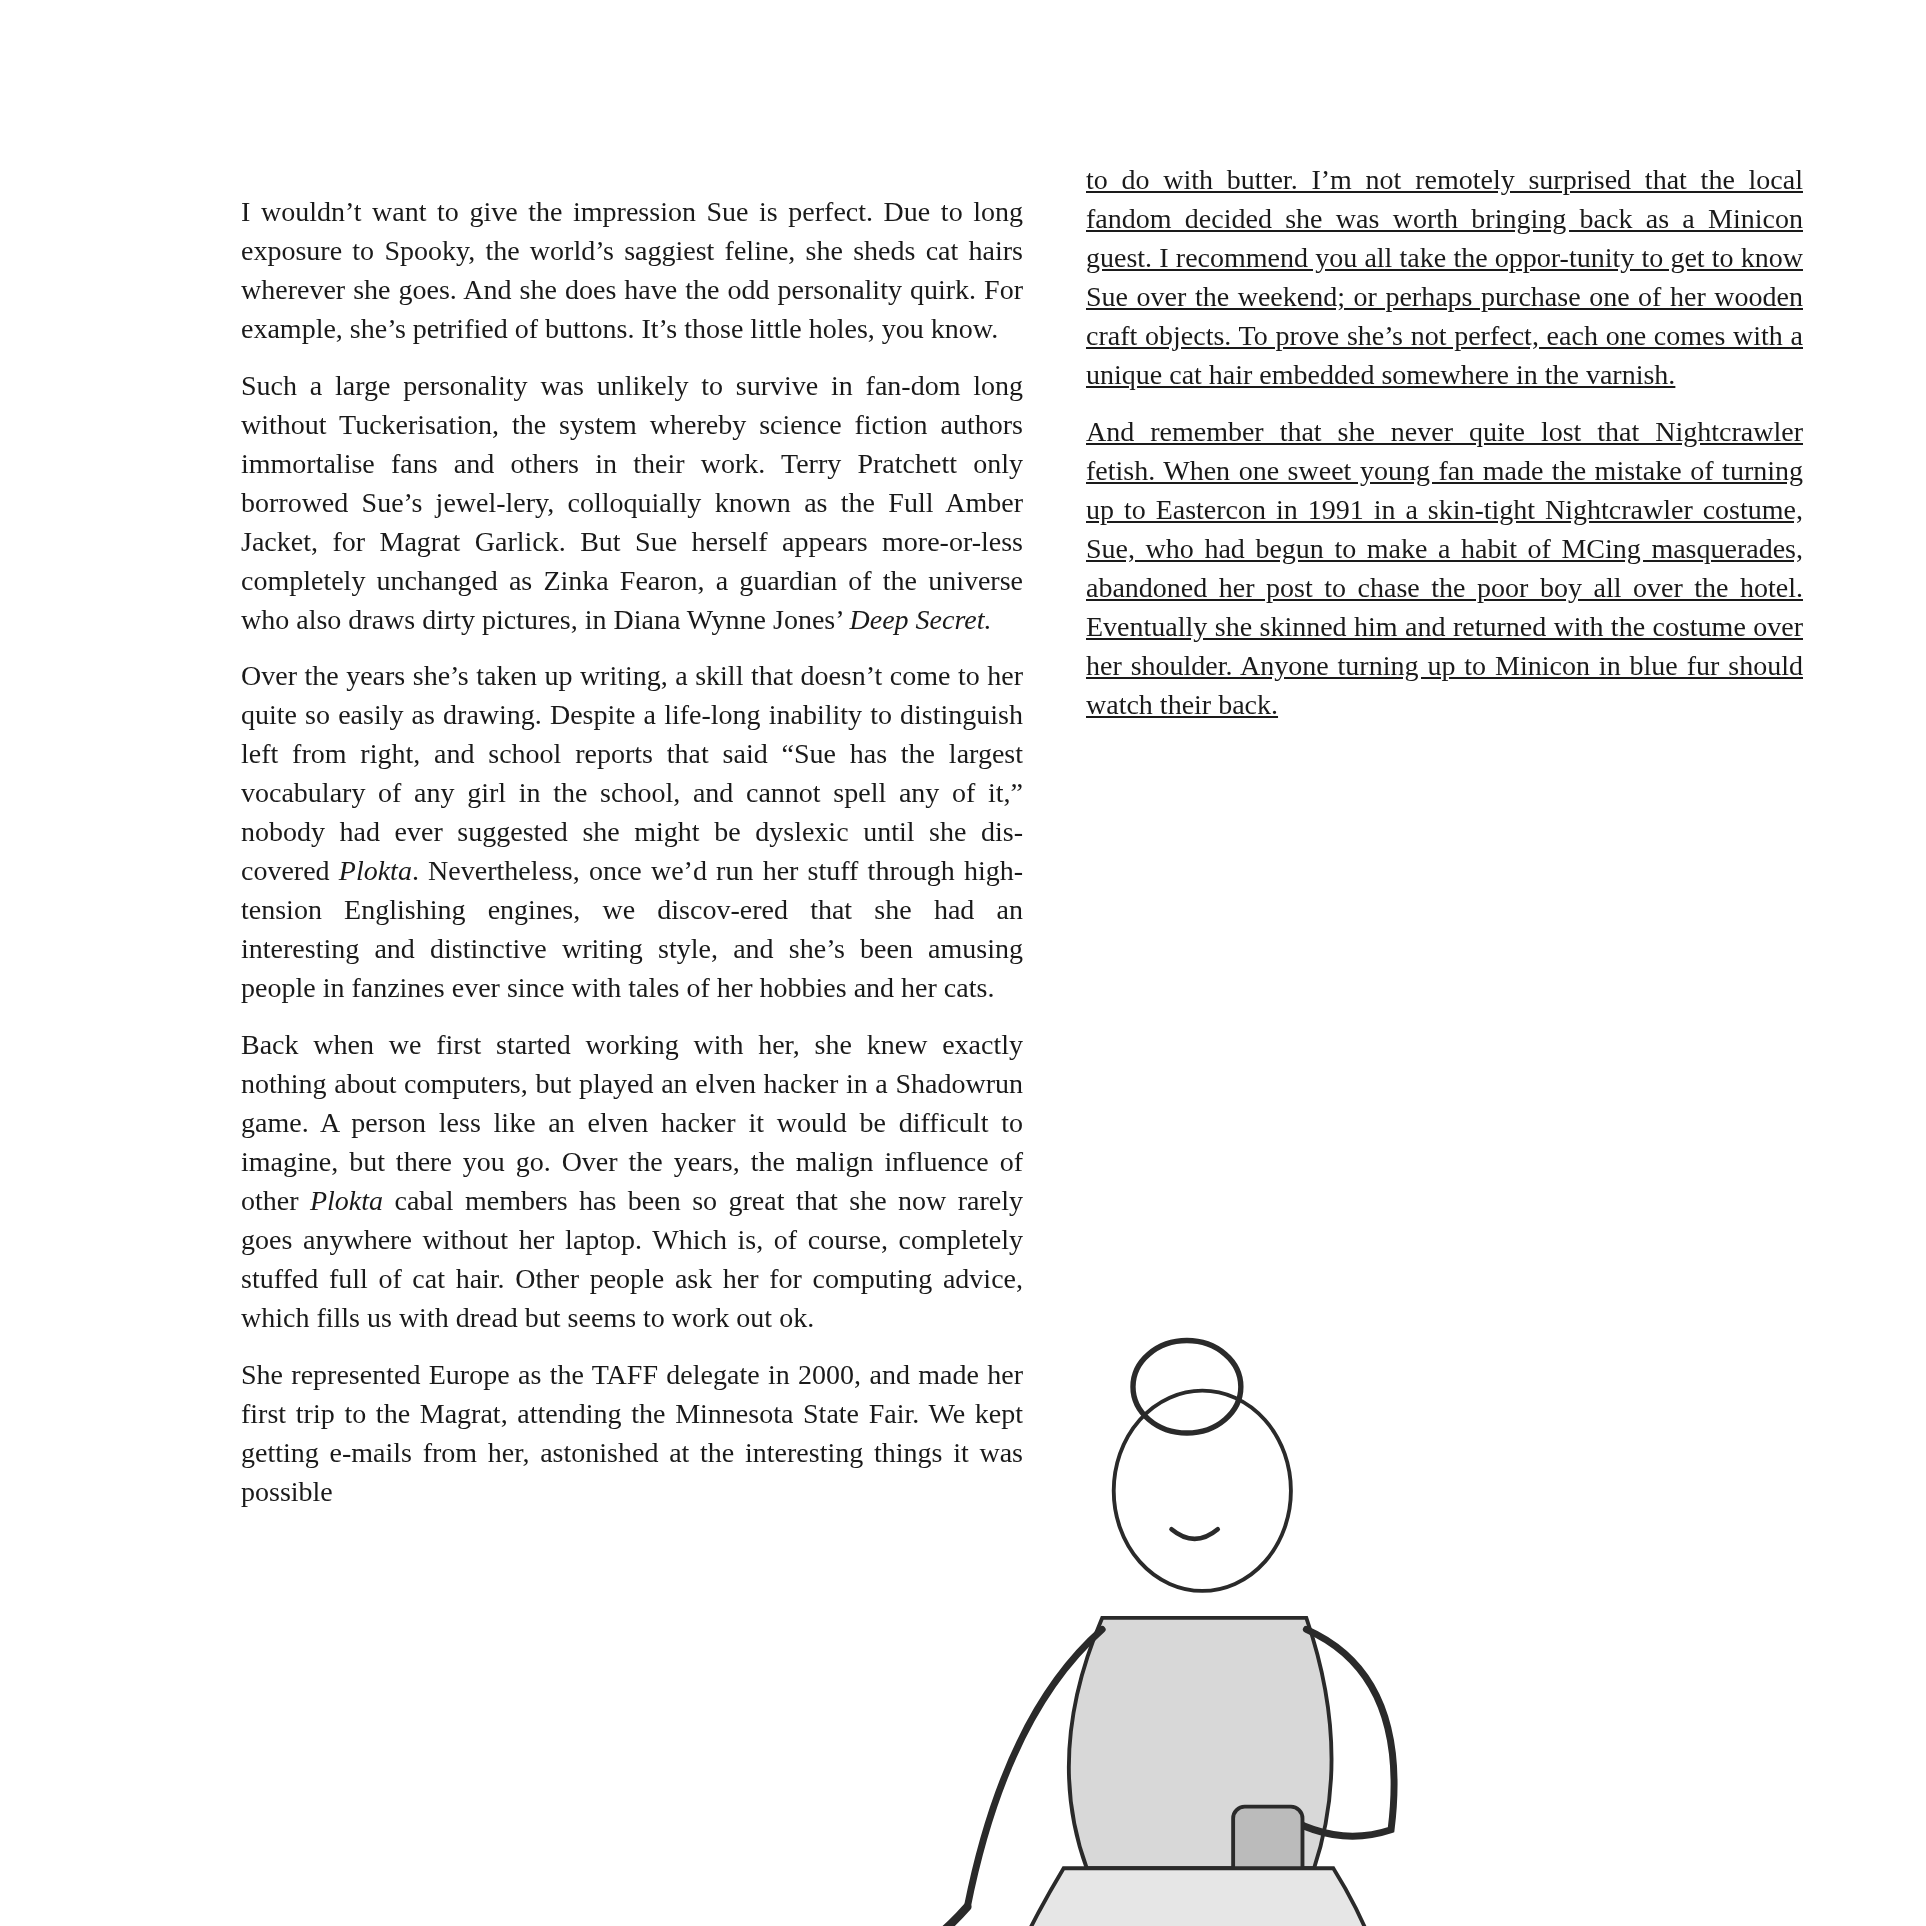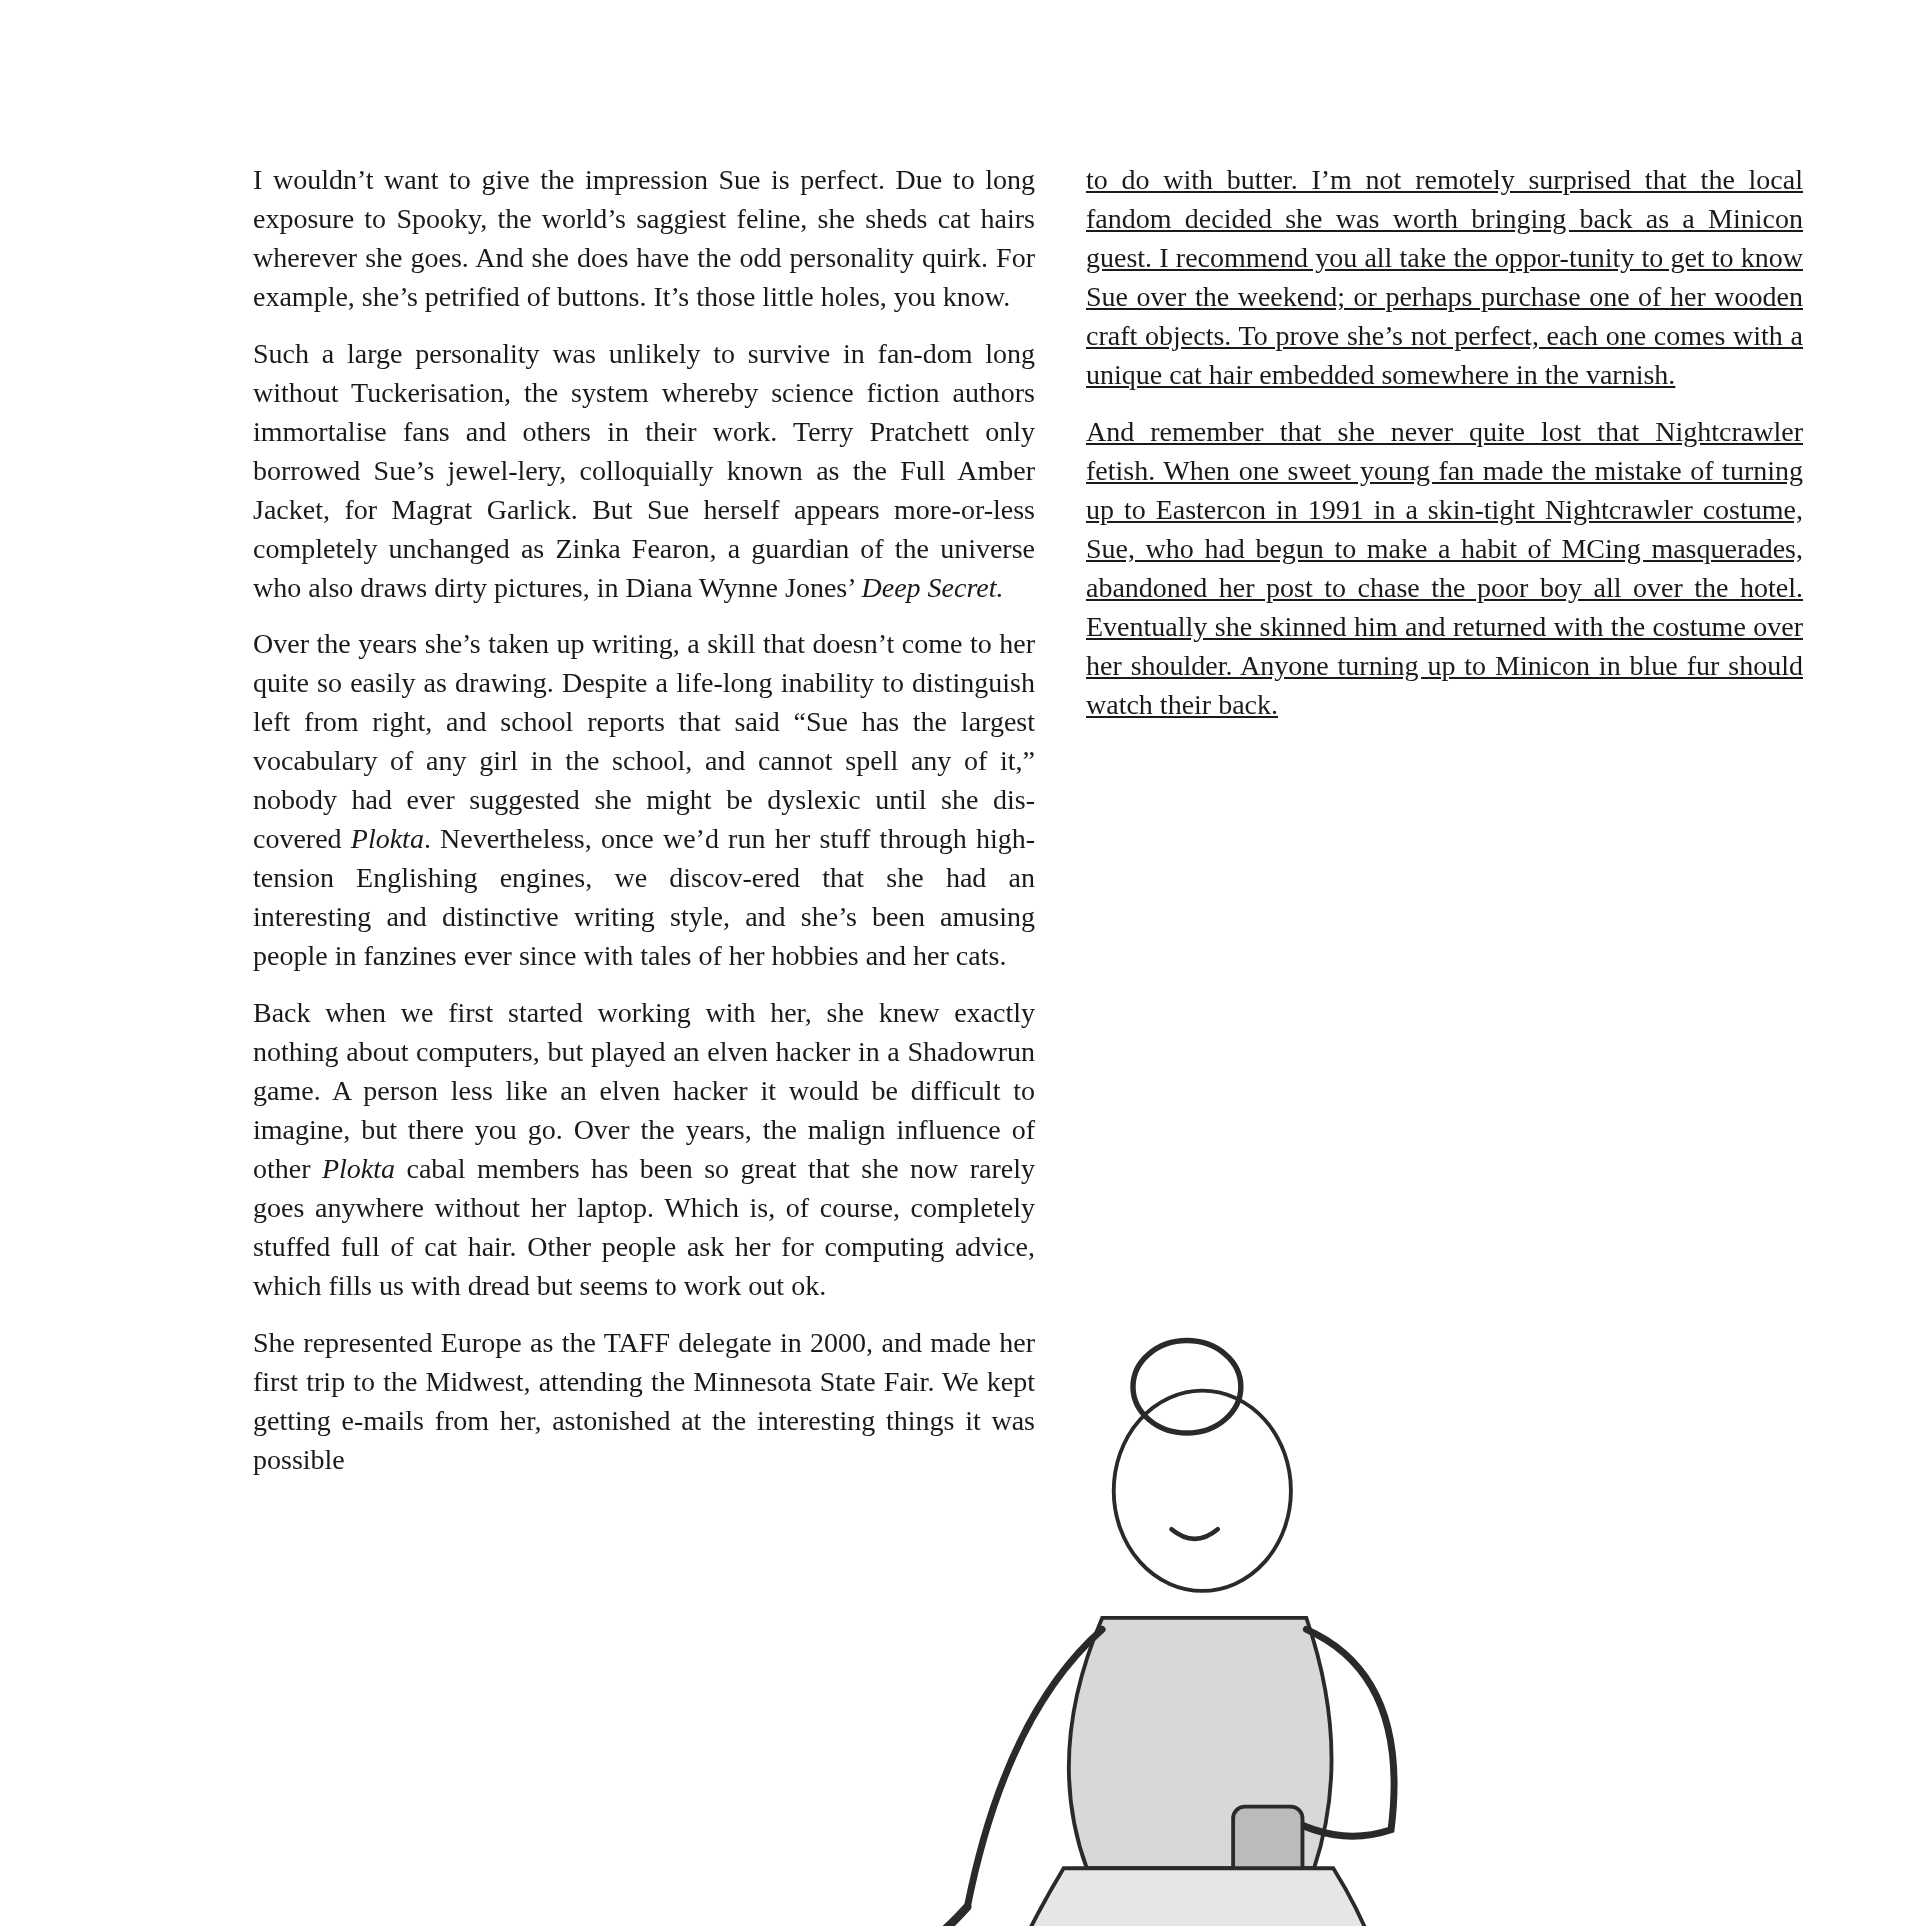--- a/index.html
+++ b/index.html
@@ -5,39 +5,39 @@
   html, body { margin: 0; padding: 0; background: #ffffff; }
   body {
     width: 1965px; height: 2543px; position: relative; overflow: hidden;
     font-family: "Liberation Serif", "DejaVu Serif", serif; color: #1a1a1a;
   }
   .col {
     position: absolute; top: 160px; width: 782px;
     font-size: 28px; line-height: 39px; text-align: justify;
     hyphens: manual;
   }
-  .col-left { left: 253px; }
+  .col-left { left: 241px; margin-top: 32px; }
   .col-right { left: 1086px; width: 717px; text-decoration: underline; }
   .col p { margin: 0 0 17.7px 0; }
   .col em { }
   .illustration {
     position: absolute; left: 216px; top: 1329px; width: 1599px; height: 963px;
   }
   .illustration svg { width: 100%; height: 100%; }
   .sig { font-family: "DejaVu Sans", sans-serif; font-style: italic; fill: #333; }
 </style>
 </head>
 <body>
 
 <div class="col col-left" id="leftcol">
     <p><span>I wouldn’t want to give the impression Sue is perfect. Due to long exposure to Spooky, the world’s saggiest feline, she sheds cat hairs wherever she goes. And she does have the odd personality quirk. For example, she’s petrified of buttons. It’s those little holes, you know.</span></p>
     <p><span>Such a large personality was unlikely to survive in fan-dom long without Tuckerisation, the system whereby science fiction authors immortalise fans and others in their work. Terry Pratchett only borrowed Sue’s jewel-lery, colloquially known as the Full Amber Jacket, for Magrat Garlick. But Sue herself appears more-or-less completely unchanged as Zinka Fearon, a guardian of the universe who also draws dirty pictures, in Diana Wynne Jones’ </span><em>Deep Secret.</em></p>
     <p><span>Over the years she’s taken up writing, a skill that doesn’t come to her quite so easily as drawing. Despite a life-long inability to distinguish left from right, and school reports that said “Sue has the largest vocabulary of any girl in the school, and cannot spell any of it,” nobody had ever suggested she might be dyslexic until she dis-covered </span><em>Plokta</em><span>. Nevertheless, once we’d run her stuff through high-tension Englishing engines, we discov-ered that she had an interesting and distinctive writing style, and she’s been amusing people in fanzines ever since with tales of her hobbies and her cats.</span></p>
     <p><span>Back when we first started working with her, she knew exactly nothing about computers, but played an elven hacker in a Shadowrun game. A person less like an elven hacker it would be difficult to imagine, but there you go. Over the years, the malign influence of other </span><em>Plokta</em><span> cabal members has been so great that she now rarely goes anywhere without her laptop. Which is, of course, completely stuffed full of cat hair. Other people ask her for computing advice, which fills us with dread but seems to work out ok.</span></p>
-    <p><span>She represented Europe as the TAFF delegate in 2000, and made her first trip to the Midwest, attending the Minnesota State Fair. We kept getting e-mails from her, astonished at the interesting things it was possible</span></p>
+    <p><span>She represented Europe as the TAFF delegate in 2000, and made her first trip to the Magrat, attending the Minnesota State Fair. We kept getting e-mails from her, astonished at the interesting things it was possible</span></p>
   </div>
 <div class="col col-right" id="rightcol">
     <p><span>to do with butter. I’m not remotely surprised that the local fandom decided she was worth bringing back as a Minicon guest. I recommend you all take the oppor-tunity to get to know Sue over the weekend; or perhaps purchase one of her wooden craft objects. To prove she’s not perfect, each one comes with a unique cat hair embedded somewhere in the varnish.</span></p>
     <p><span>And remember that she never quite lost that Nightcrawler fetish. When one sweet young fan made the mistake of turning up to Eastercon in 1991 in a skin-tight Nightcrawler costume, Sue, who had begun to make a habit of MCing masquerades, abandoned her post to chase the poor boy all over the hotel. Eventually she skinned him and returned with the costume over her shoulder. Anyone turning up to Minicon in blue fur should watch their back.</span></p>
   </div>
 
 <div class="illustration">
   <svg viewBox="0 0 4150 2500">
     <g stroke="#2a2a2a" fill="none" stroke-width="10" stroke-linecap="round">
 

